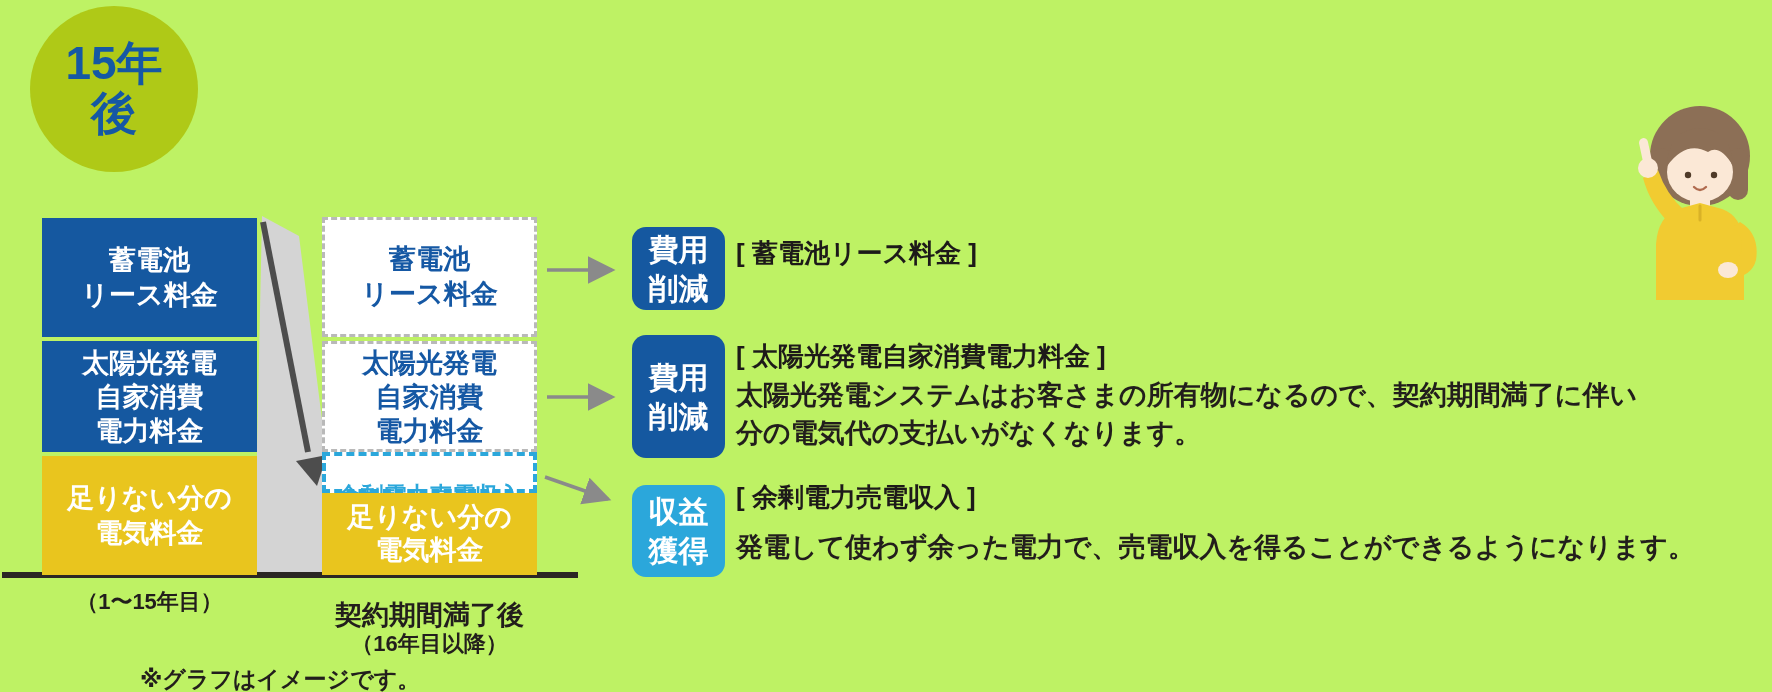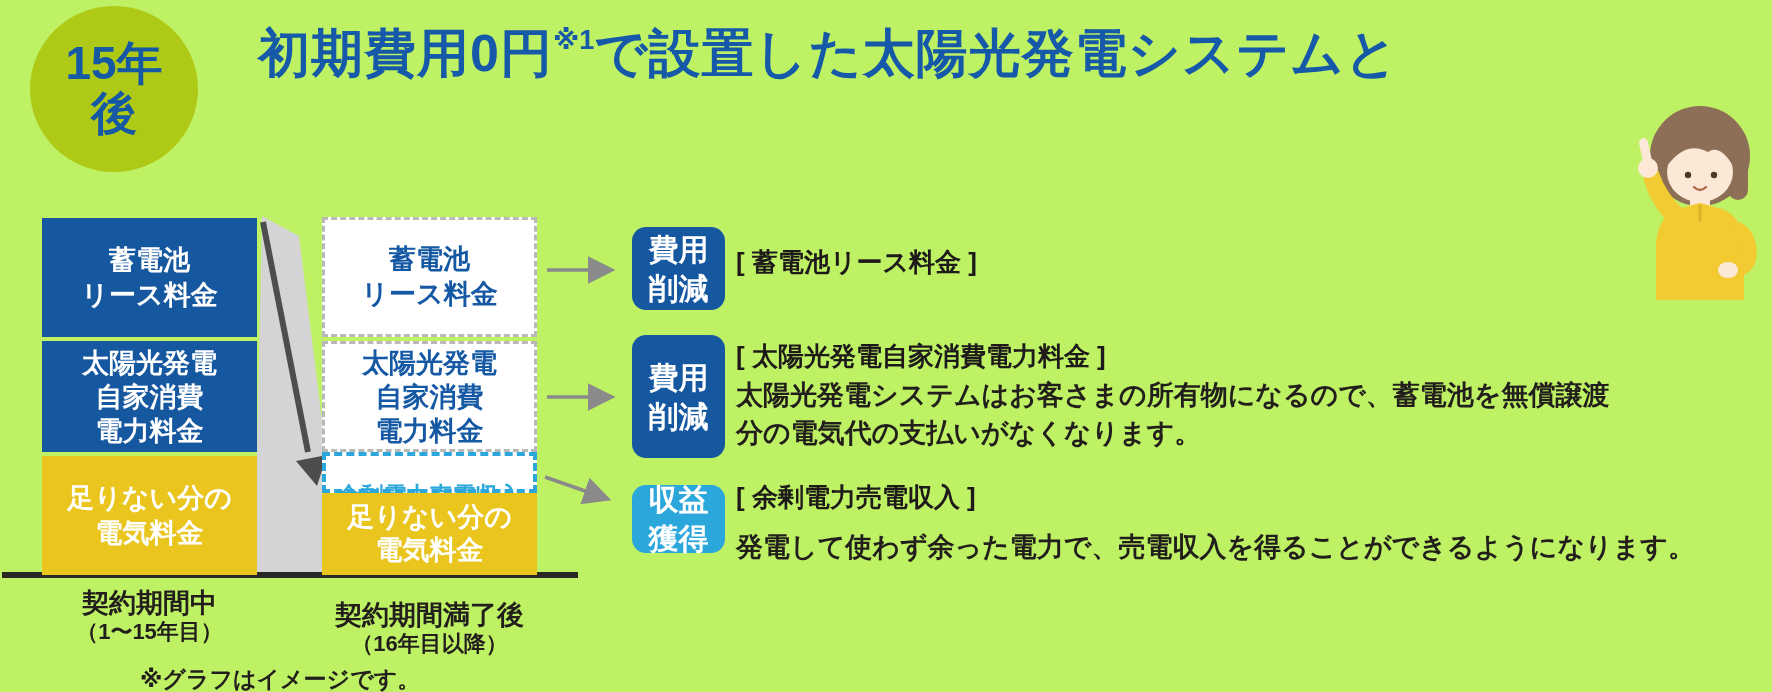--- a/index.html
+++ b/index.html
@@ -71,21 +71,20 @@
 <body>
 
 <div class="stage">
 
   <div class="years-badge">
     <div class="b1">15年</div>
     <div class="b2">後</div>
   </div>
 
   <div class="headline">
-    <div><span>初期費用0円</span><sup>※1</sup><span>で設置した太陽光発電システムと</span></div>
   </div>
 
   <svg class="arrow-layer" viewBox="0 0 1772 692" aria-hidden="true">
     <defs>
       <marker id="ah" markerWidth="10" markerHeight="10" refX="7" refY="4" orient="auto">
         <polygon points="0,0 8,4 0,8" fill="#8A8A8A"></polygon>
       </marker>
     </defs>
 
     <polygon points="262,216 299,236 322,420 322,575 257,575 257,450" fill="#D4D4D4"></polygon>
@@ -125,44 +124,43 @@
   </div>
   <div class="seg dash-cyan" style="left:322px; top:452px; width:215px; height:41px;">
     <div class="ln small">余剰電力売電収入</div>
   </div>
   <div class="seg yellow-solid" style="left:322px; top:493px; width:215px; height:82px;">
     <div class="ln" style="line-height:33px;">足りない分の</div>
     <div class="ln" style="line-height:33px;">電気料金</div>
   </div>
 
   <div class="axis-label" style="left:42px; top:588px;">
-    <div class="main">契約期間中</div>
     <div class="sub">（1〜15年目）</div>
   </div>
   <div class="axis-label" style="left:322px; top:600px;">
     <div class="main">契約期間満了後</div>
     <div class="sub">（16年目以降）</div>
   </div>
   <div class="chart-note">※グラフはイメージです。</div>
 
   <div class="benefit-badge blue" style="top:227px; height:83px;">
     <div>費用</div>
     <div>削減</div>
   </div>
-  <div class="benefit-title" style="top:247px;">[ 蓄電池リース料金 ]</div>
+  <div class="benefit-title" style="top:238px;">[ 蓄電池リース料金 ]</div>
 
   <div class="benefit-badge blue" style="top:335px; height:123px;">
     <div>費用</div>
     <div>削減</div>
   </div>
   <div class="benefit-title" style="top:341px;">[ 太陽光発電自家消費電力料金 ]</div>
-  <div class="benefit-line" style="top:379px;">太陽光発電システムはお客さまの所有物になるので、蓄電池を無償譲渡</div>
+  <div class="benefit-line" style="top:379px;">太陽光発電システムはお客さまの所有物になるので、契約期間満了に伴い</div>
   <div class="benefit-line" style="top:417px;">分の電気代の支払いがなくなります。</div>
 
-  <div class="benefit-badge cyan" style="top:485px; height:68px;">
+  <div class="benefit-badge cyan" style="top:485px; height:92px;">
     <div>収益</div>
     <div>獲得</div>
   </div>
   <div class="benefit-title" style="top:482px;">[ 余剰電力売電収入 ]</div>
   <div class="benefit-line" style="top:531px;">発電して使わず余った電力で、売電収入を得ることができるようになります。</div>
 
   <svg class="person" viewBox="0 0 160 218" aria-hidden="true">
 
     <ellipse cx="88" cy="74" rx="50" ry="50" fill="#8C6F56"></ellipse>
     <rect x="40" y="66" width="20" height="52" rx="10" fill="#8C6F56"></rect>

